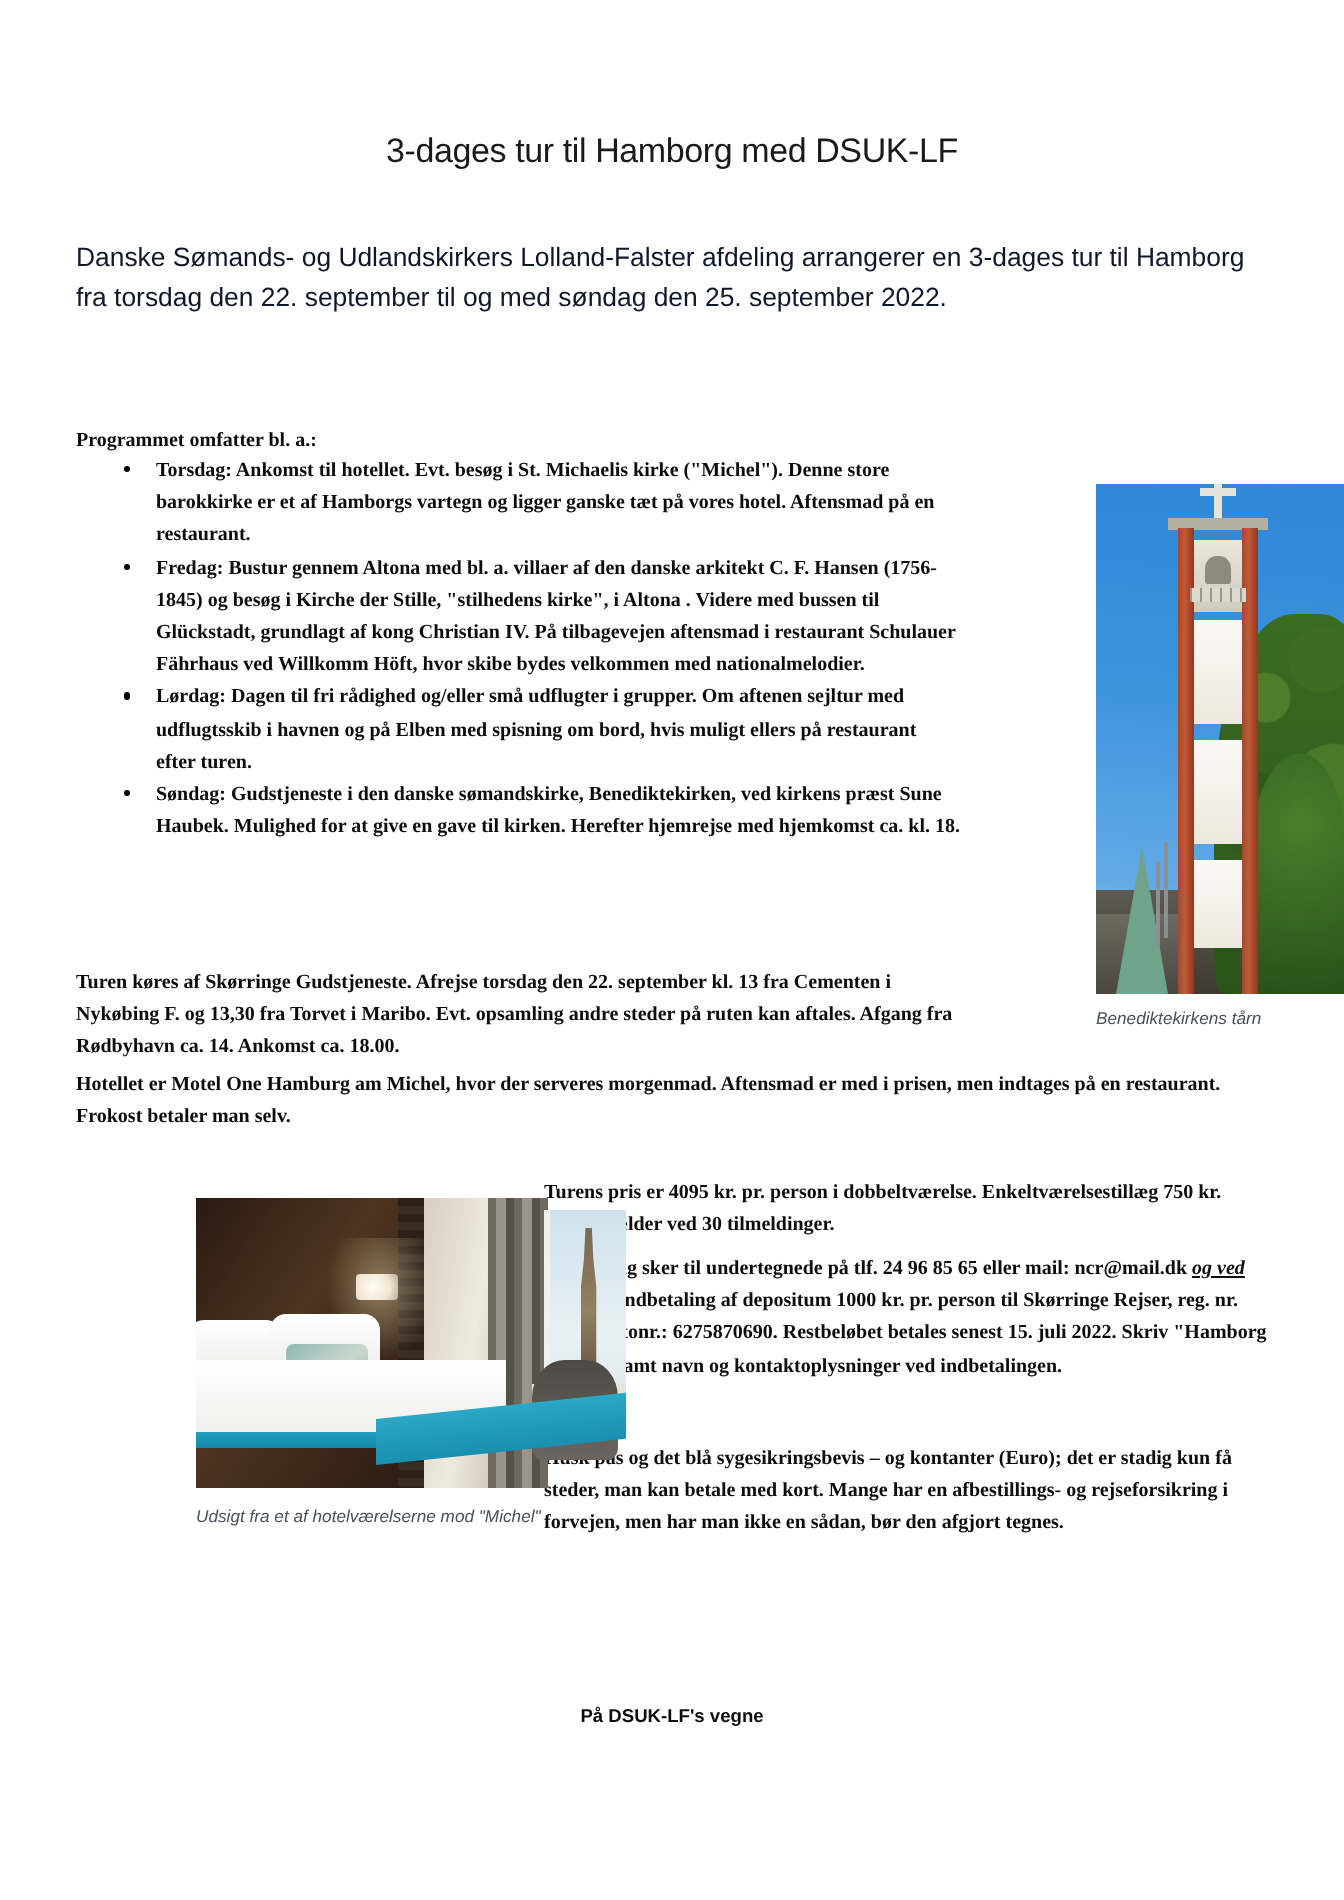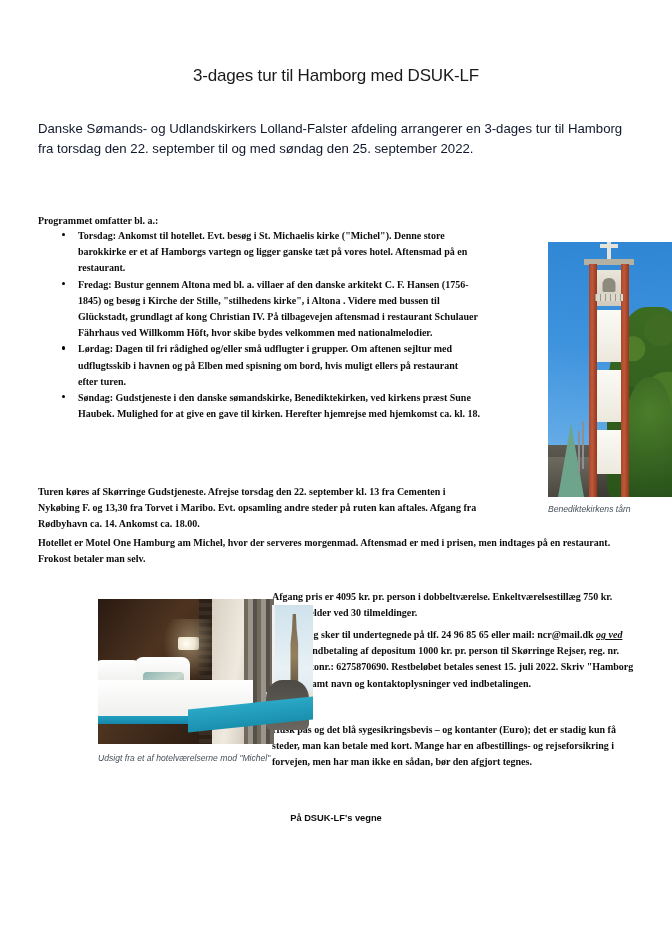--- a/index.html
+++ b/index.html
@@ -117,21 +117,21 @@
   
   .sig {
     position: absolute;
     left: 0;
     width: 672px;
     text-align: center;
     font-size: 9.3px;
     font-weight: 600;
     color: #0d0d0d;
   }
-  .sig-1 { top: 804px; }
+  .sig-1 { top: 844px; }
   .sig-2 { top: 837px; }
 
   b, strong { font-weight: 800; }
   .bi-u {
     font-weight: 800;
     font-style: italic;
     text-decoration: underline;
   }
 
   
@@ -363,21 +363,21 @@
 
   <p class="body-text para-bus">
     <span>Turen køres af </span><b>Skørringe Gudstjeneste</b><span>. Afrejse torsdag den 22. september kl. 13 fra Cementen i Nykøbing F. og 13,30 fra Torvet i Maribo. Evt. opsamling andre steder på ruten kan aftales. Afgang fra Rødbyhavn ca. 14. Ankomst ca. 18.00.</span>
   </p>
 
   <p class="body-text para-hotel">
     <span>Hotellet er </span><b>Motel One Hamburg am Michel</b><span>, hvor der serveres morgenmad. Aftensmad er med i prisen, men indtages på en restaurant. Frokost betaler man selv.</span>
   </p>
 
   <p class="body-text col-right price-block">
-    <span>Afgang pris er </span><b>4095 kr. pr. person i dobbeltværelse. Enkeltværelsestillæg 750 kr. Prisen gælder ved 30 tilmeldinger.</b>
+    <span>Turens pris er </span><b>4095 kr. pr. person i dobbeltværelse. Enkeltværelsestillæg 750 kr. Prisen gælder ved 30 tilmeldinger.</b>
   </p>
 
   <p class="body-text col-right signup-block">
     <span>Tilmelding sker til </span><b>undertegnede på tlf. 24 96 85 65 eller mail: ncr@mail.dk </b><span class="bi-u">og ved samtidig</span><b> indbetaling af depositum 1000 kr. pr. person til Skørringe Rejser, reg. nr. 2485 kontonr.: 6275870690. Restbeløbet betales senest 15. juli 2022. Skriv "Hamborg DSUK" samt navn og kontaktoplysninger ved indbetalingen.</b>
   </p>
 
   <p class="body-text col-right remember-block">Husk pas og det blå sygesikringsbevis – og kontanter (Euro); det er stadig kun få steder, man kan betale med kort. Mange har en afbestillings- og rejseforsikring i forvejen, men har man ikke en sådan, bør den afgjort tegnes.</p>
 
   <p class="sig sig-1">På DSUK-LF's vegne</p>
 

